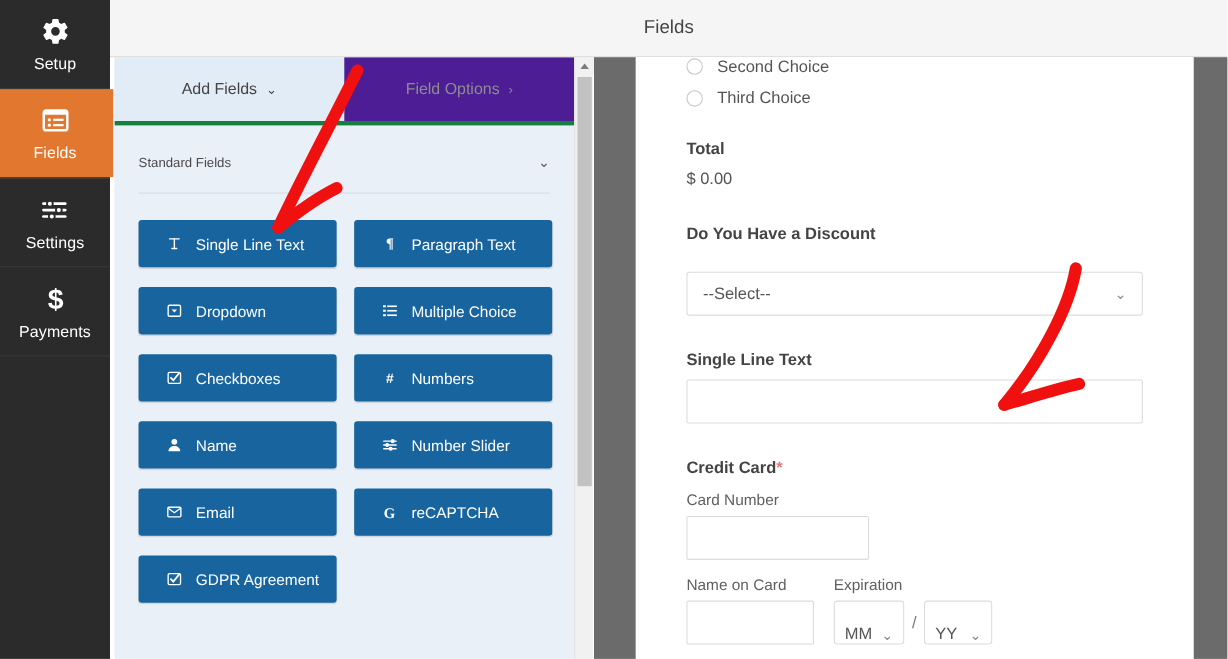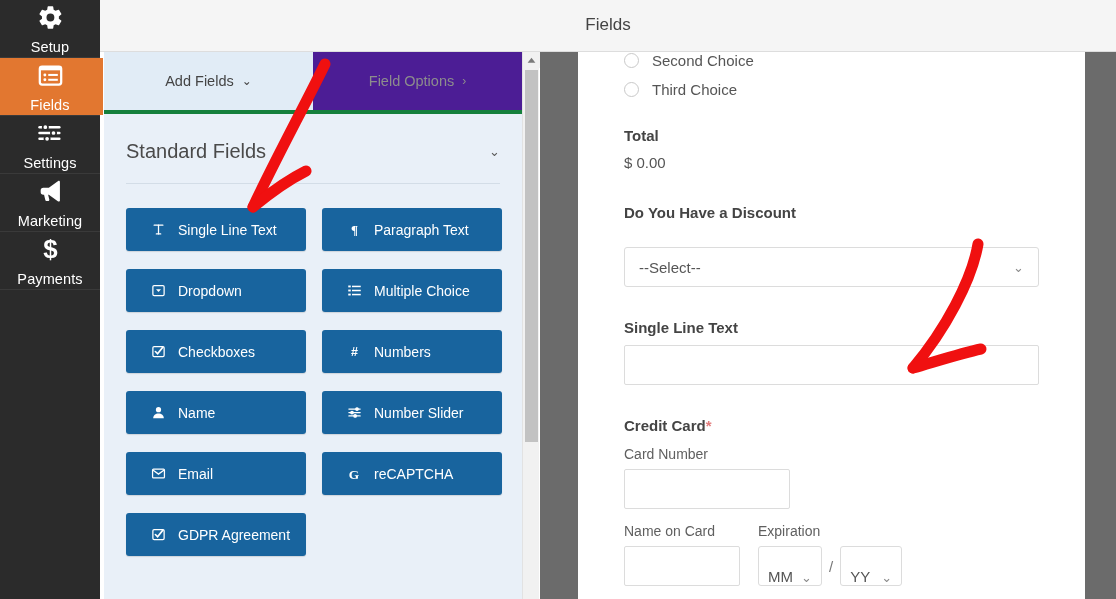--- a/index.html
+++ b/index.html
@@ -12,21 +12,21 @@
   #app { position: relative; width: 1116px; height: 599px; }
 
   
   .sidebar {
     position: absolute; left: 0; top: 0;
     width: 100px; height: 599px;
     background: #2b2b2b;
   }
   .sb-item {
     position: relative;
-    height: 58px;
+    height: 81px;
     display: flex; flex-direction: column;
     align-items: center; justify-content: center;
     color: #ffffff;
     border-bottom: 1px solid #3a3a3a;
     cursor: pointer;
   }
   .sb-item.active { background: #e27730; }
   .sb-item.active::after {
     content: ""; position: absolute; right: -3px; top: 0;
     width: 3px; height: 100%; background: #e27730;
@@ -68,21 +68,21 @@
     cursor: pointer;
   }
   .tab.active { background: #e1ecf6; color: #444444; }
   .tab.inactive { background: #4c1d95; color: #8d8d8d; }
   .tab .caret { margin-left: 8px; font-size: 12px; }
 
   .section-head {
     display: flex; align-items: center; justify-content: space-between;
     padding: 26px 22px 0 22px;
   }
-  .section-title { font-size: 20px; color: #4a4a4a; }
+  .section-title { font-size: 12px; color: #4a4a4a; }
   .section-caret { font-size: 13px; color: #5a5a5a; }
   .section-rule {
     margin: 20px 22px 0 22px;
     border-top: 1px solid #d3dde7;
   }
 
   .field-grid {
     display: flex; flex-wrap: wrap;
     gap: 18px 16px;
     padding: 24px 20px 0 22px;
@@ -241,28 +241,20 @@
           <line x1="3" y1="12" x2="20" y2="12"></line>
           <line x1="3" y1="17" x2="20" y2="17"></line>
           <circle cx="8" cy="7" r="2.3" fill="#ffffff" stroke="#2b2b2b" stroke-width="1.4"></circle>
           <circle cx="15" cy="12" r="2.3" fill="#ffffff" stroke="#2b2b2b" stroke-width="1.4"></circle>
           <circle cx="9.5" cy="17" r="2.3" fill="#ffffff" stroke="#2b2b2b" stroke-width="1.4"></circle>
         </svg>
       </span>
       <span class="sb-label">Settings</span>
     </div>
 
-    <div class="sb-item">
-      <span class="sb-icon">
-        <svg width="28" height="28" viewBox="0 0 24 24" fill="#ffffff">
-          <path d="M20.5 4.2c0-.8-.9-1.2-1.5-.7L11 9.2H6.3A2.3 2.3 0 0 0 4 11.5v1.4a2.3 2.3 0 0 0 2.3 2.3h.6l1.1 4.5c.1.5.6.9 1.1.9h1.3c.7 0 1.2-.7 1-1.4l-1-4h.6l8 5.7c.6.5 1.5 0 1.5-.7V4.2z"></path>
-        </svg>
-      </span>
-      <span class="sb-label">Marketing</span>
-    </div>
 
     <div class="sb-item">
       <span class="sb-icon">
         <svg width="27" height="28" viewBox="0 0 24 24">
           <text x="12" y="20" text-anchor="middle" font-family="Liberation Sans, sans-serif" font-size="23" font-weight="bold" fill="#ffffff">$</text>
         </svg>
       </span>
       <span class="sb-label">Payments</span>
     </div>
   </div>

